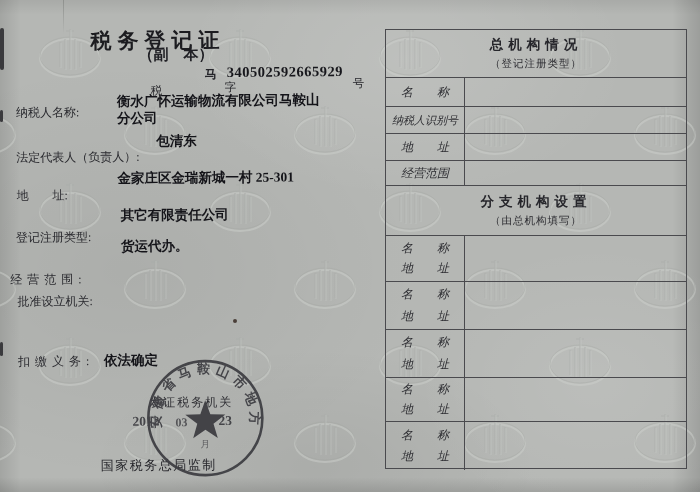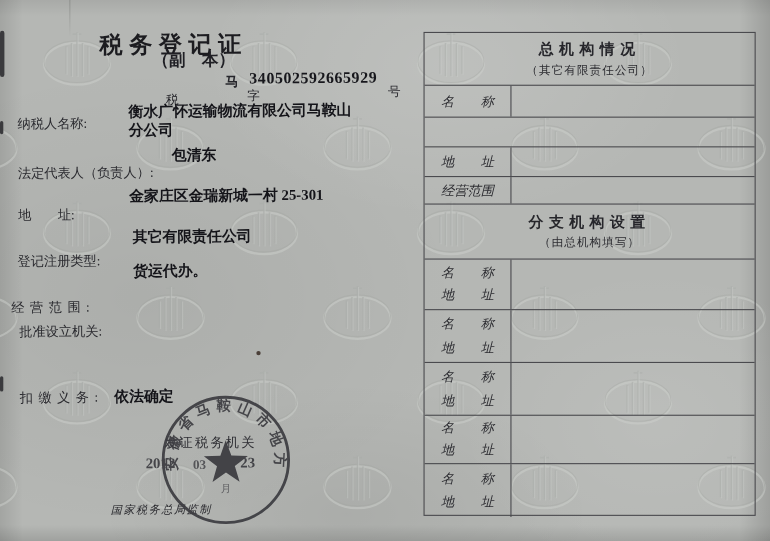--- a/index.html
+++ b/index.html
@@ -40,21 +40,21 @@
   .l-addr{left:17px;top:185px;}
   .v-type{left:121px;top:205px;}
   .l-type{left:16px;top:227px;}
   .v-scope{left:121px;top:236px;}
   .l-scope{left:10px;top:269px;letter-spacing:5px;}
   .l-approve{left:17px;top:291px;}
   .l-withhold{left:17px;top:351px;letter-spacing:5px;}
   .v-withhold{left:103px;top:350px;}
 
   .issuer{left:148px;top:393px;font-size:12px;letter-spacing:2px;color:#2e2e33;}
-  .footer-note{left:99px;top:455px;font-size:10px;letter-spacing:1.5px;color:#26262b;font-style:italic;}
+  .footer-note{left:99px;top:455px;font-size:13px;letter-spacing:1.5px;color:#26262b;}
 
   .stamp{left:129px;top:353px;width:154px;height:138px;opacity:.92;}
 
   
   .reg-table{
     position:absolute;left:385px;top:29px;width:302px;height:440px;
     border:1.2px solid #4a4a4e;box-sizing:border-box;
     display:flex;flex-direction:column;font-size:12px;color:#2c2c31;
   }
   .trow{display:flex;border-bottom:1px solid #4a4a4e;box-sizing:border-box;flex:0 0 auto;}
@@ -296,28 +296,29 @@
       <text x="88" y="71" font-size="13.5" font-weight="bold" fill="#3c3c41">23</text>
       <polygon points="75,46 80,60.1 95,60.5 83.1,69.6 87.3,84 75,75.5 62.7,84 66.9,69.6 55,60.5 70,60.1" fill="#3a3a3f"></polygon>
       <text x="70" y="93" font-size="9.5" fill="#3c3c41" opacity=".8">月</text>
     </svg>
   </div>
 
   <div class="reg-table">
 
     <div class="trow thead" style="height:48px;">
       <div class="t1">总机构情况</div>
-      <div class="t2">（其它有限责任公司）</div>
+      <div class="t2">（登记注册类型）</div>
     </div>
 
     <div class="trow" style="height:29px;">
       <div class="lbl-cell">名　　称</div>
       <div class="val-cell"></div>
     </div>
     <div class="trow" style="height:27px;">
+      <div class="lbl-cell fs11">纳税人识别号</div>
       <div class="val-cell"></div>
     </div>
     <div class="trow" style="height:27px;">
       <div class="lbl-cell">地　　址</div>
       <div class="val-cell"></div>
     </div>
     <div class="trow" style="height:25px;">
       <div class="lbl-cell">经营范围</div>
       <div class="val-cell"></div>
     </div>

